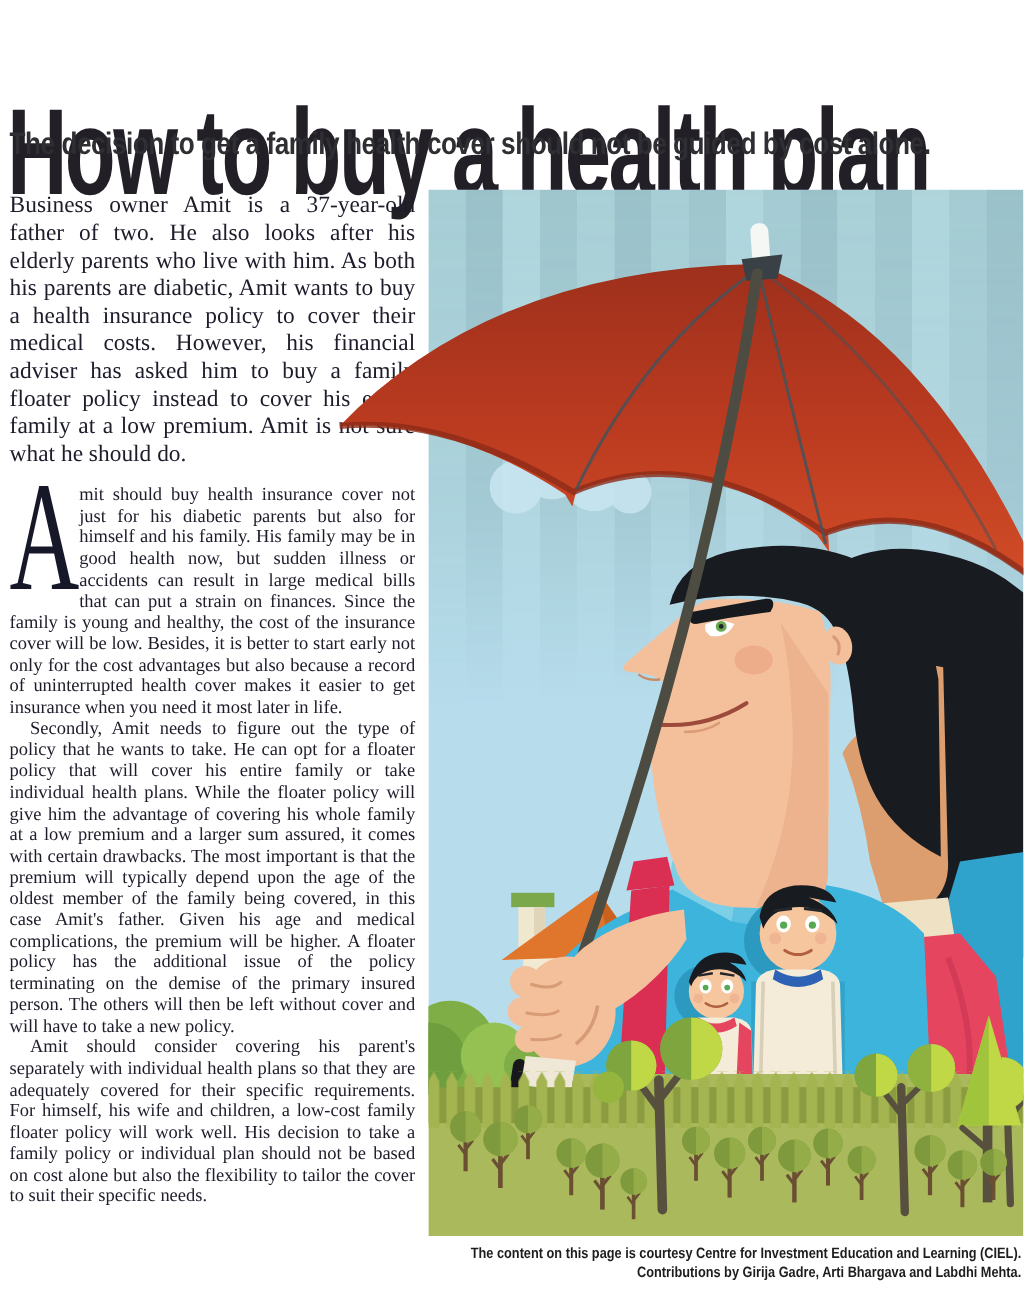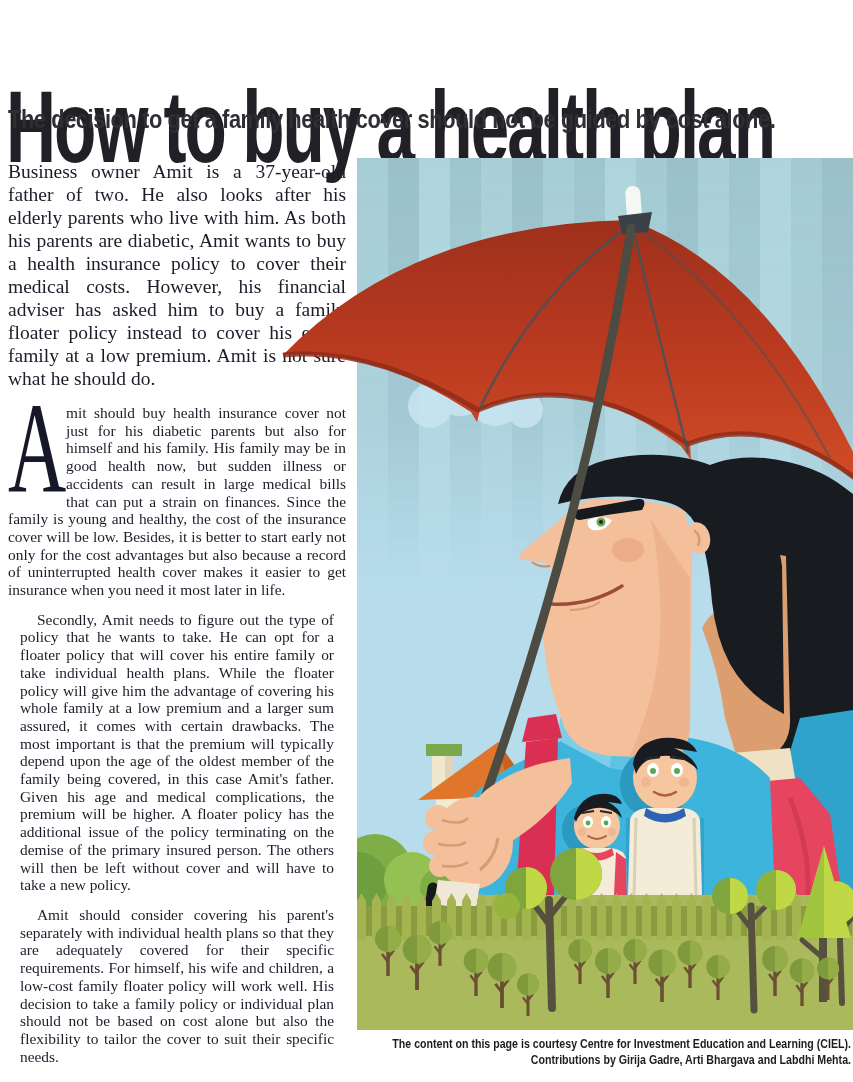--- a/index.html
+++ b/index.html
@@ -10,21 +10,21 @@
     font-size:102px;letter-spacing:-3px;color:#231f26;
     transform:scaleX(0.68);transform-origin:0 0;line-height:1.0;}
   .subhead{position:absolute;left:8px;top:104px;white-space:nowrap;
     font-weight:bold;font-size:26px;color:#2e2e33;letter-spacing:-0.5px;
     transform:scaleX(0.84);transform-origin:0 0;}
   .article{position:absolute;left:8px;top:160px;width:338px;color:#1c1c2a;}
   .intro{font-family:"Liberation Serif",serif;font-size:19.5px;line-height:23px;
     text-align:justify;margin:0 0 14px 0;}
   .bodytext{font-family:"Liberation Serif",serif;font-size:15.4px;line-height:17.7px;
     text-align:justify;margin:0;}
-  .bodytext p{margin:12px;}
+  .bodytext p{margin:0;}
   .bodytext p.indent{text-indent:17px;}
   .dropcap{float:left;font-family:"Liberation Serif",serif;font-size:130px;
     line-height:88px;height:89px;width:58px;color:#17172a;
     transform:scaleX(0.62);transform-origin:0 62%;}
   .illus{position:absolute;left:270px;top:158px;width:583px;height:872px;}
   .credit{position:absolute;right:2px;top:1036px;width:560px;text-align:right;
     font-weight:bold;font-size:12.5px;line-height:16px;color:#1d1d1d;
     transform:scaleX(0.85);transform-origin:100% 0;}
 </style>
 </head>

